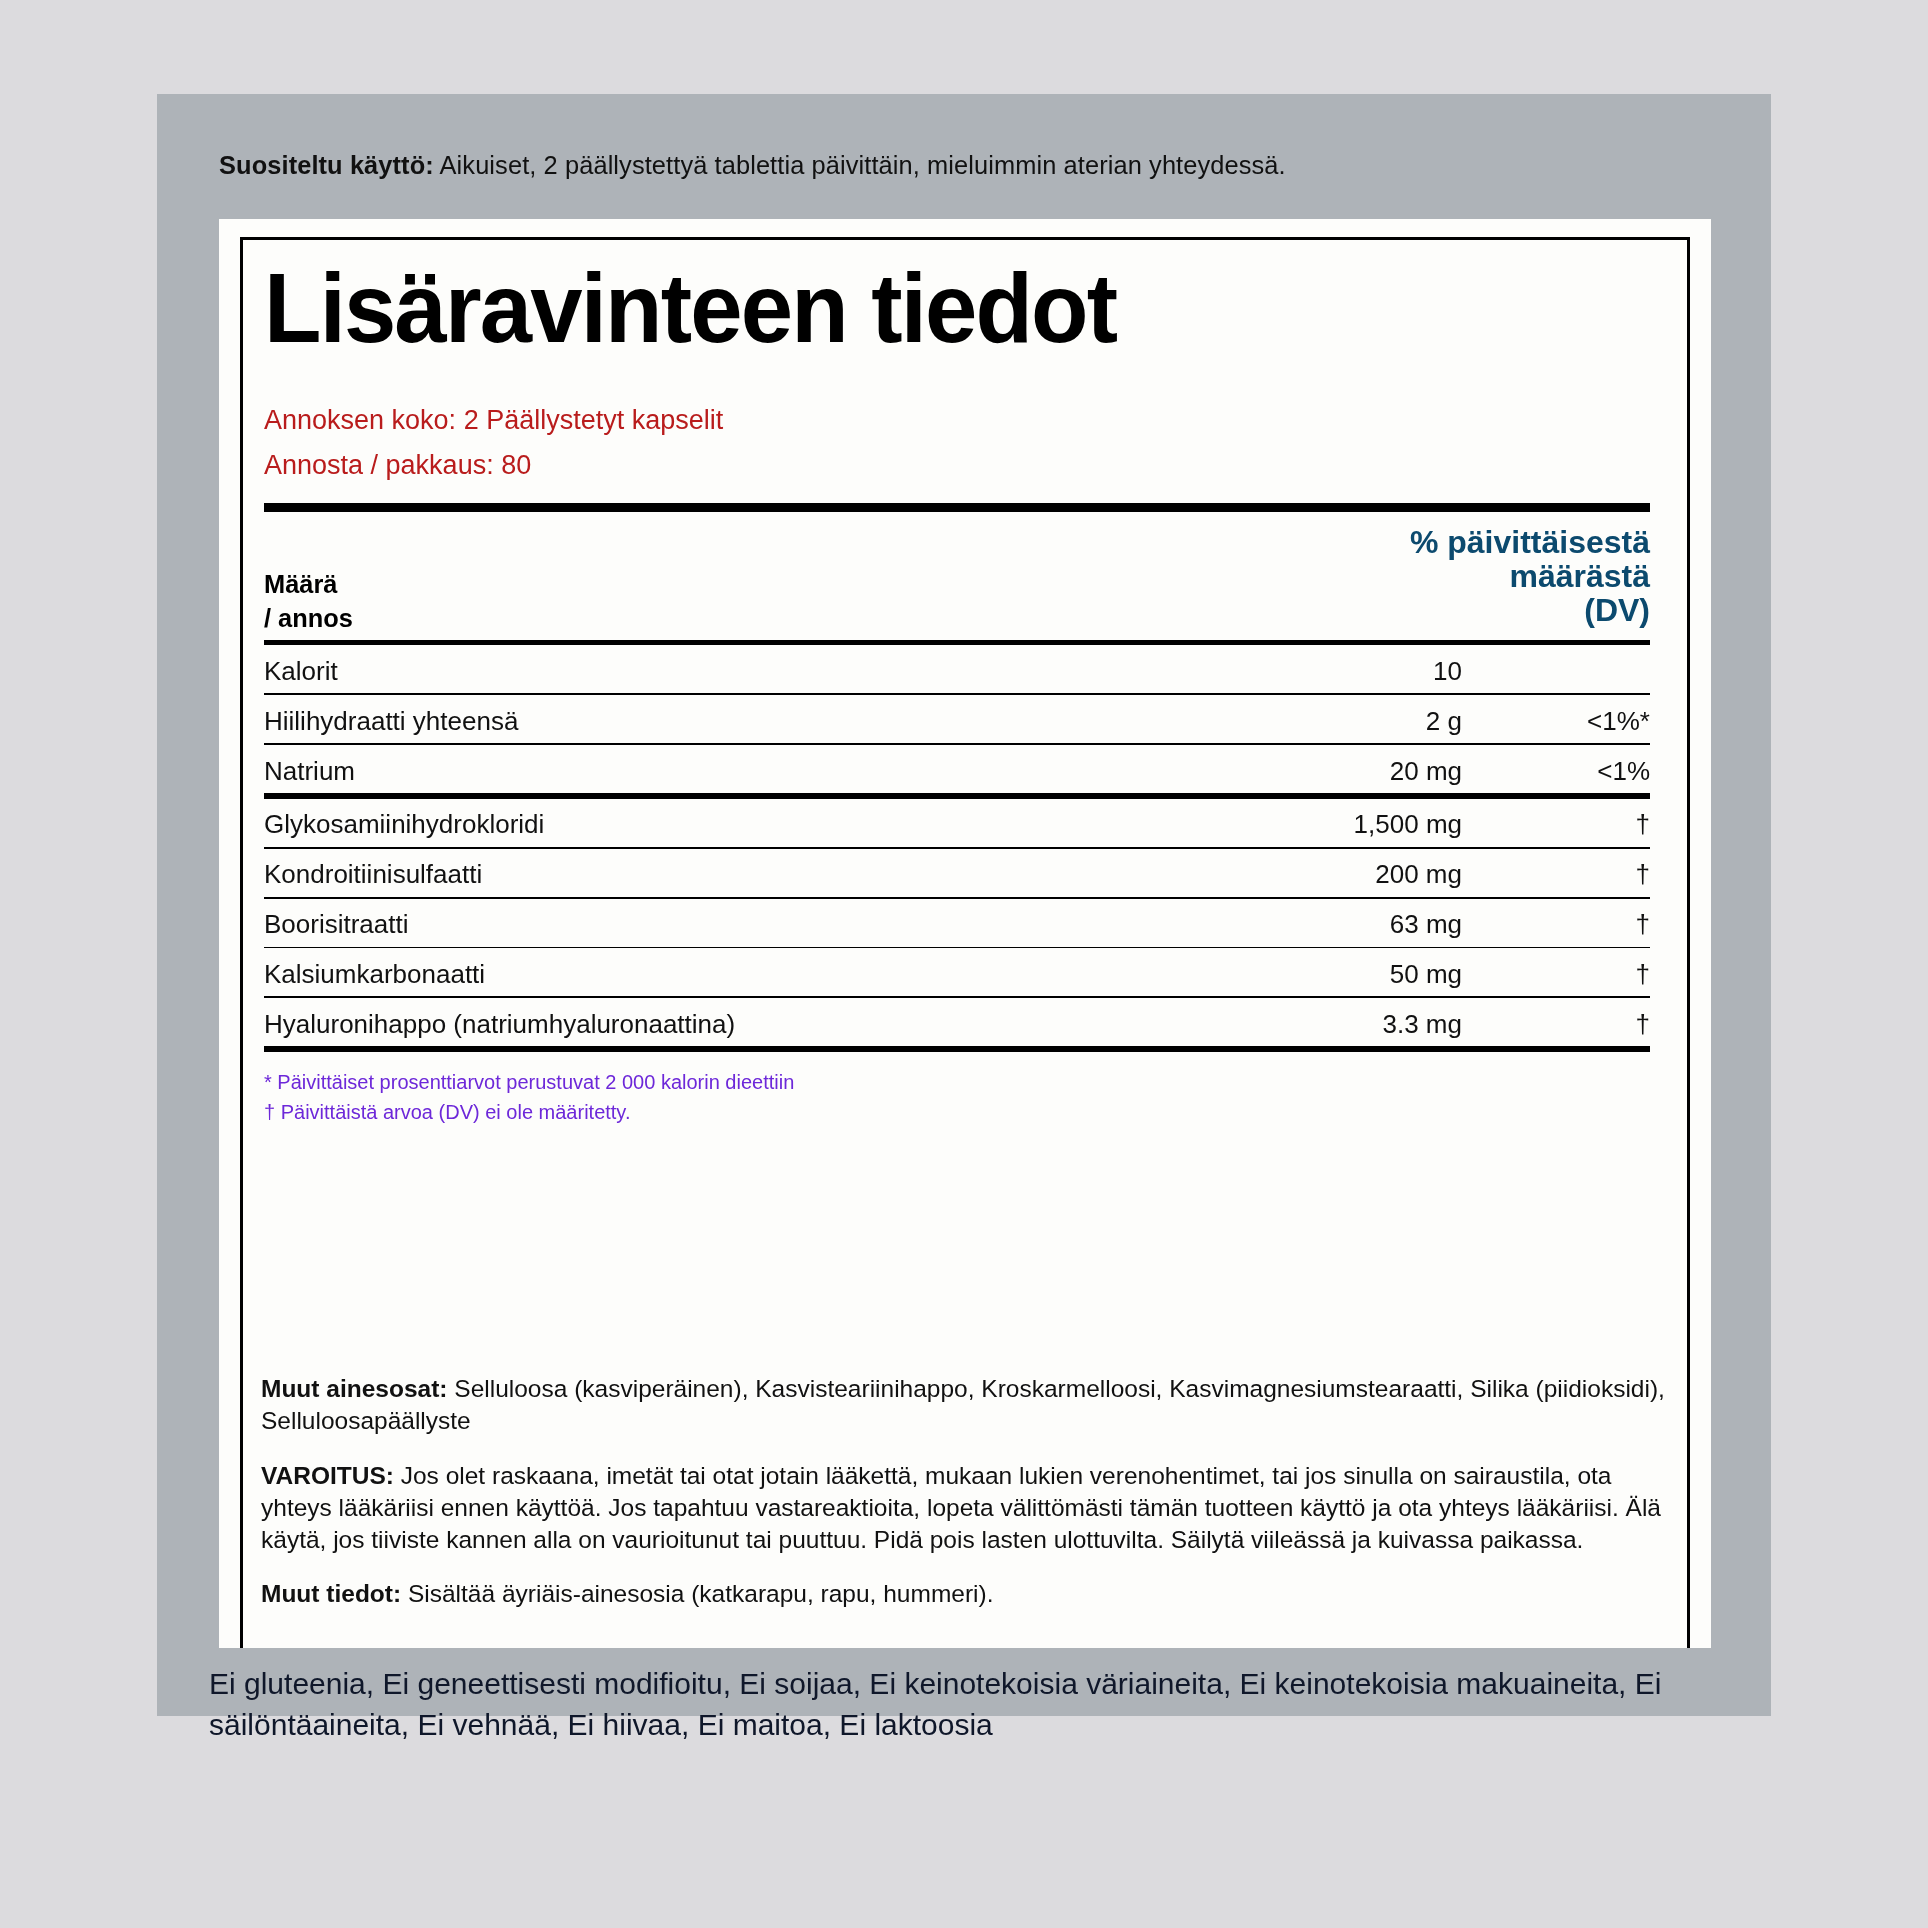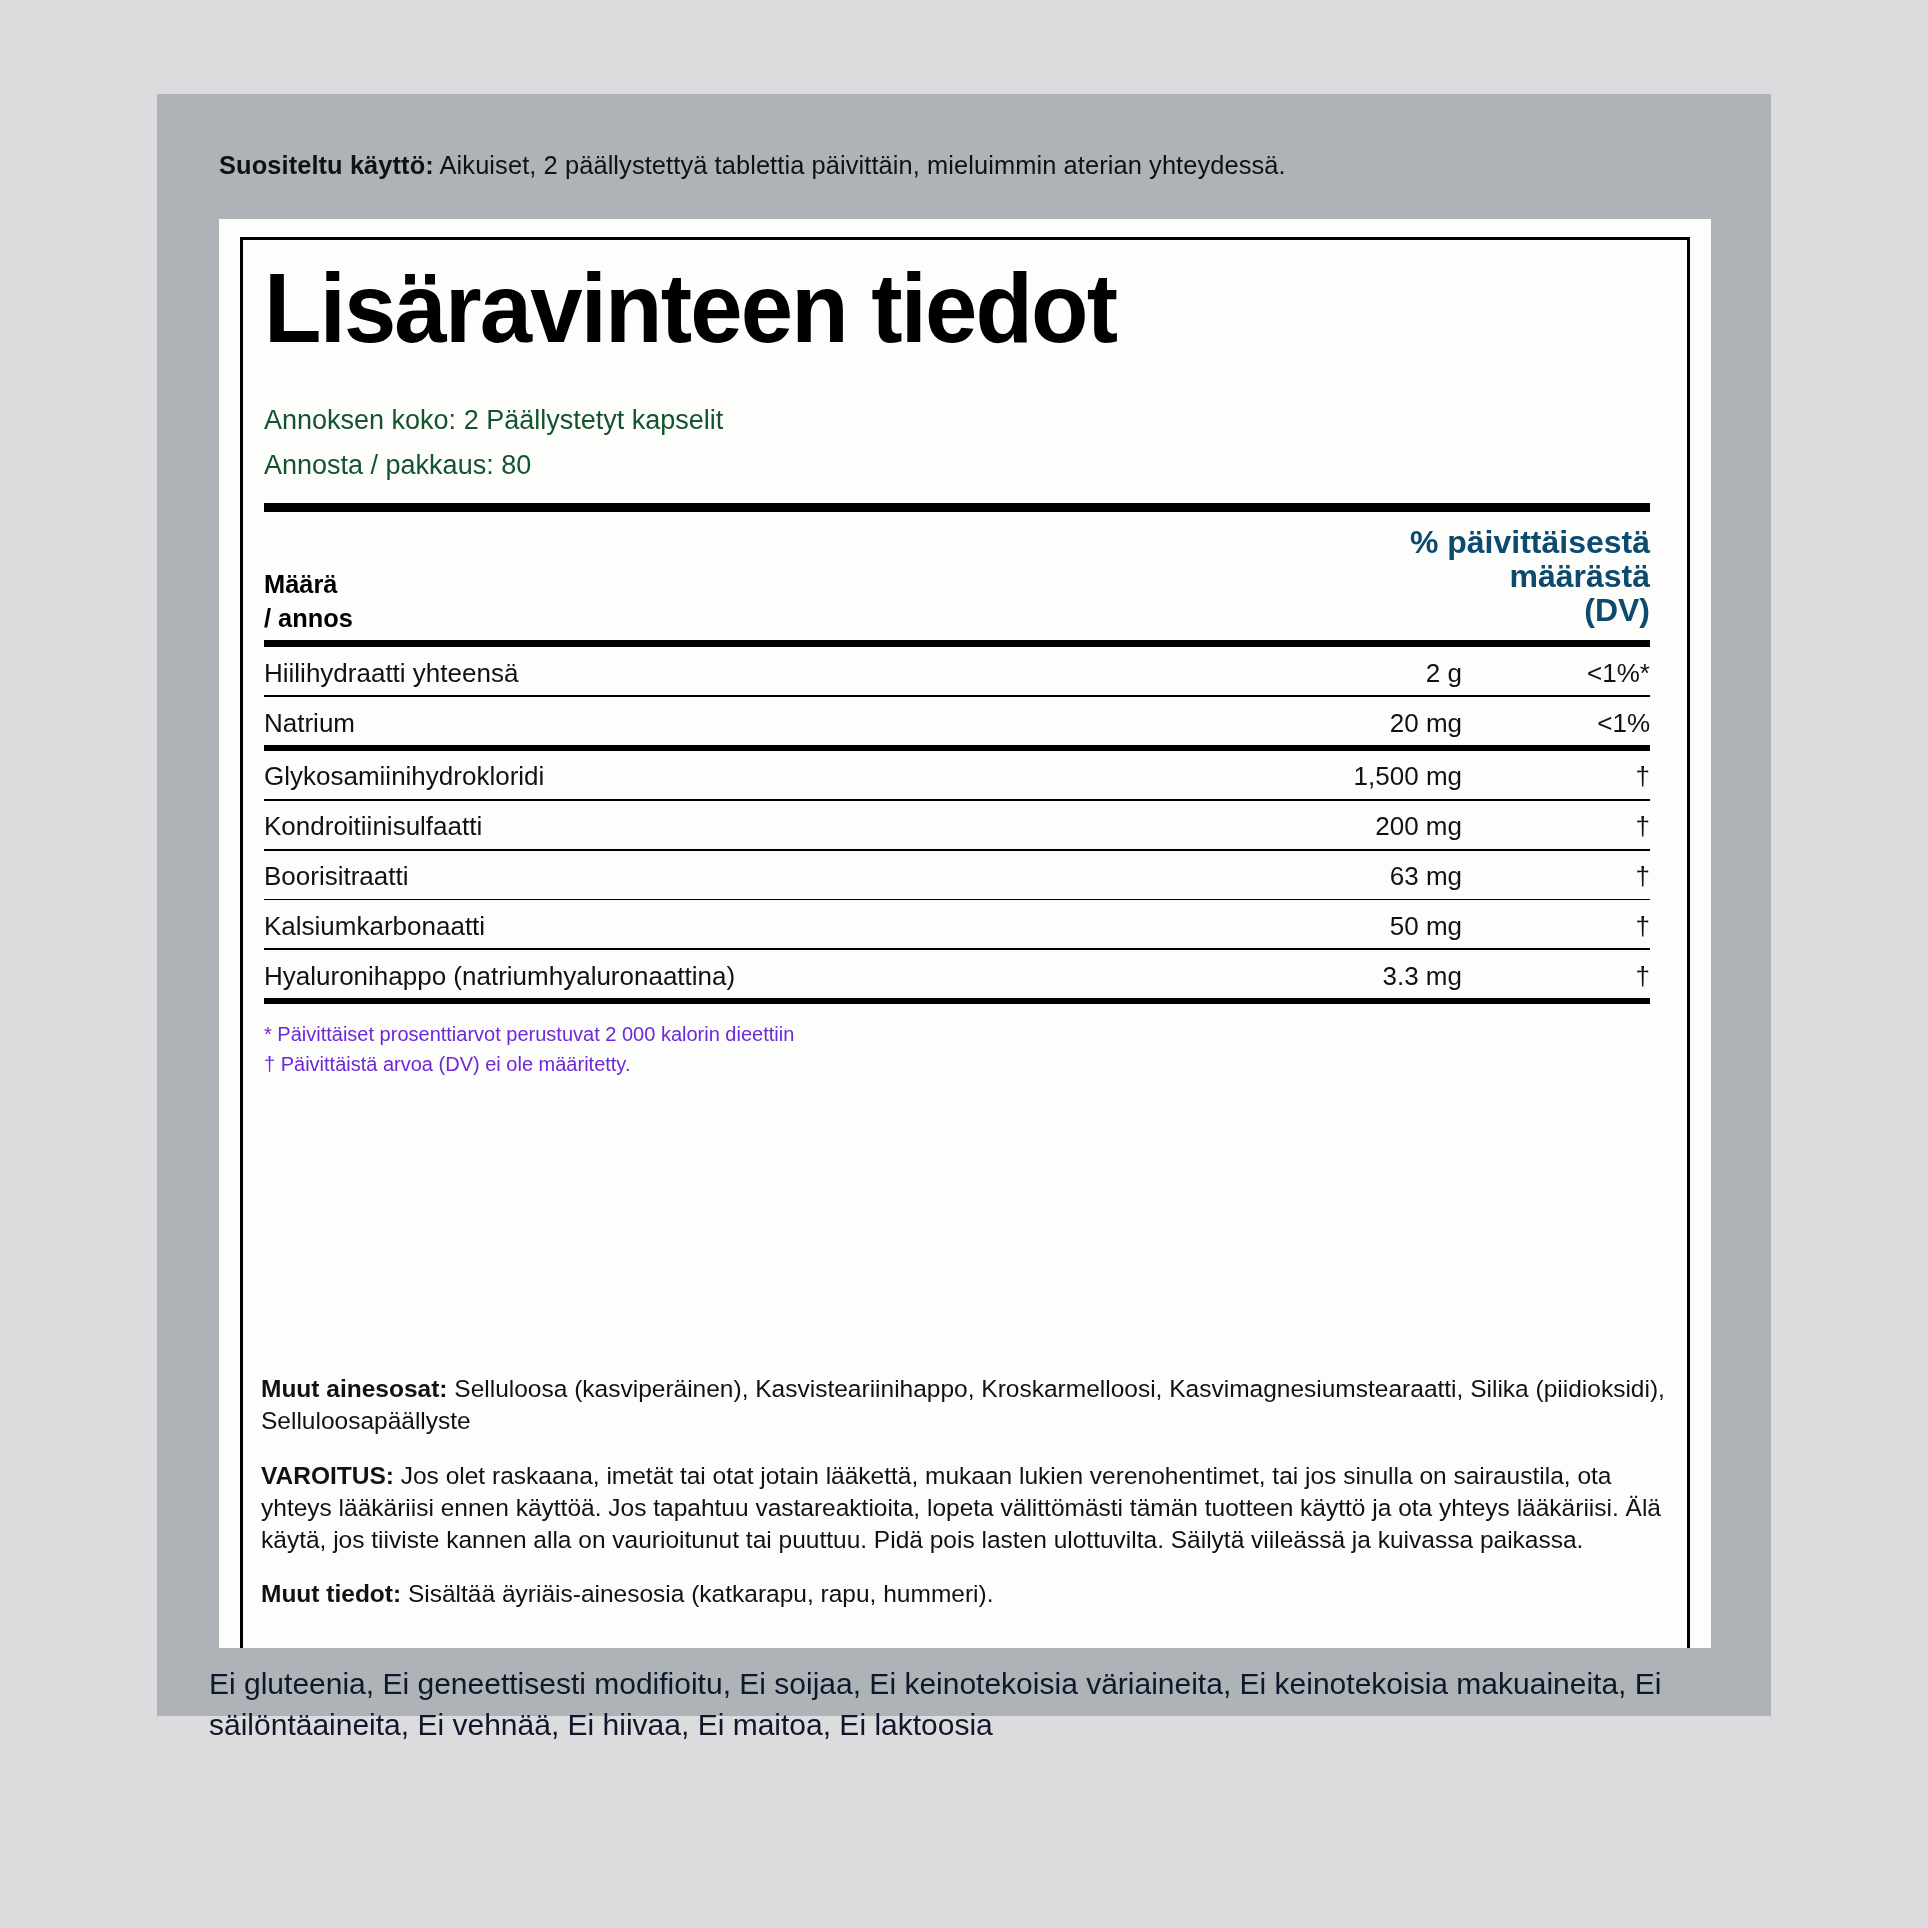--- a/index.html
+++ b/index.html
@@ -81,21 +81,21 @@
     white-space: nowrap;
   }
 
   
   .serving-block {
     margin-top: 41px;
   }
   .serving-line {
     font-size: 27px;
     line-height: 45px;
-    color: #14532d;
+    color: #b91c1c;
   }
 
   
   .rule-thick {
     height: 8.5px;
     background: #000;
     margin-top: 15px;
   }
   .rule-med {
     height: 5.6px;
@@ -237,20 +237,25 @@
         </div>
         <div class="col-head-right">
           <div>% päivittäisestä</div>
           <div>määrästä</div>
           <div>(DV)</div>
         </div>
       </div>
 
       <div class="rule-med"></div>
 
+      <div class="nrow">
+        <span class="nm">Kalorit</span>
+        <span class="amt">10</span>
+        <span class="dv"></span>
+      </div>
       <div class="rule-thin"></div>
 
       <div class="nrow">
         <span class="nm">Hiilihydraatti yhteensä</span>
         <span class="amt">2 g</span>
         <span class="dv">&lt;1%*</span>
       </div>
       <div class="rule-thin"></div>
 
       <div class="nrow">

